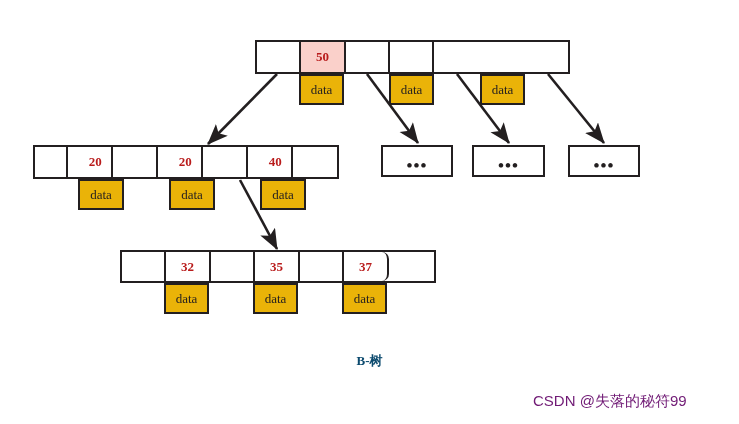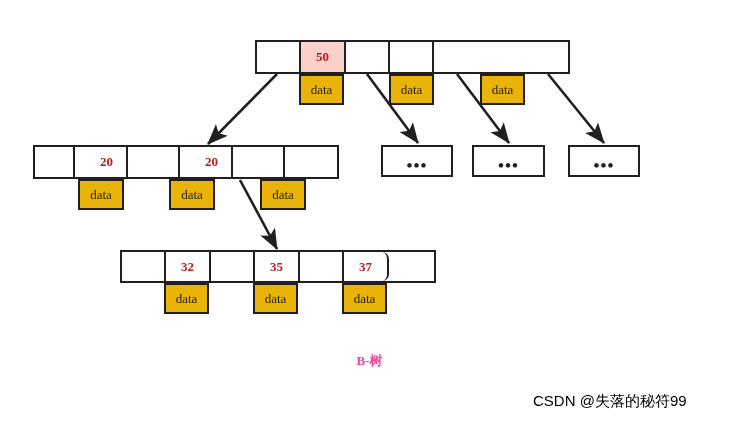--- a/index.html
+++ b/index.html
@@ -89,28 +89,28 @@
     font-weight: bold;
     letter-spacing: 1px;
     color: #231f20;
     line-height: 1;
     transform: translateY(4px);
   }
   .caption {
     position: absolute;
     font-weight: bold;
     font-size: 13px;
-    color: #ec4899;
+    color: #0c4a6e;
     text-align: center;
   }
   .watermark {
     position: absolute;
     font-family: "Liberation Sans", "DejaVu Sans", sans-serif;
     font-size: 15px;
-    color: #000000;
+    color: #701a75;
     white-space: nowrap;
   }
 </style>
 </head>
 <body>
 
 <div id="canvas">
 
   <svg class="edges" viewBox="0 0 739 424" xmlns="http://www.w3.org/2000/svg">
     <defs>
@@ -140,20 +140,21 @@
   <div class="databox" style="left:299px; top:74px; width:45px; height:31px;">data</div>
   <div class="databox" style="left:389px; top:74px; width:45px; height:31px;">data</div>
   <div class="databox" style="left:480px; top:74px; width:45px; height:31px;">data</div>
 
   <div class="node" style="left:33px; top:145px; width:306px; height:34px;gap:12px;">
     <div class="cell ptr" style="width:45px;"></div>
     <div class="cell key" style="width:46px;">20</div>
     <div class="cell ptr" style="width:45px;"></div>
     <div class="cell key" style="width:46px;">20</div>
     <div class="cell ptr" style="width:45px;"></div>
+    <div class="cell key" style="width:46px;">40</div>
     <div class="cell ptr" style="width:45px;"></div>
   </div>
   <div class="databox" style="left:78px; top:179px; width:46px; height:31px;">data</div>
   <div class="databox" style="left:169px; top:179px; width:46px; height:31px;">data</div>
   <div class="databox" style="left:260px; top:179px; width:46px; height:31px;">data</div>
 
   <div class="ellipsis-node" style="left:381px; top:145px; width:72px; height:32px;">
     <span class="dots">•••</span>
   </div>
   <div class="ellipsis-node" style="left:472px; top:145px; width:73px; height:32px;">

